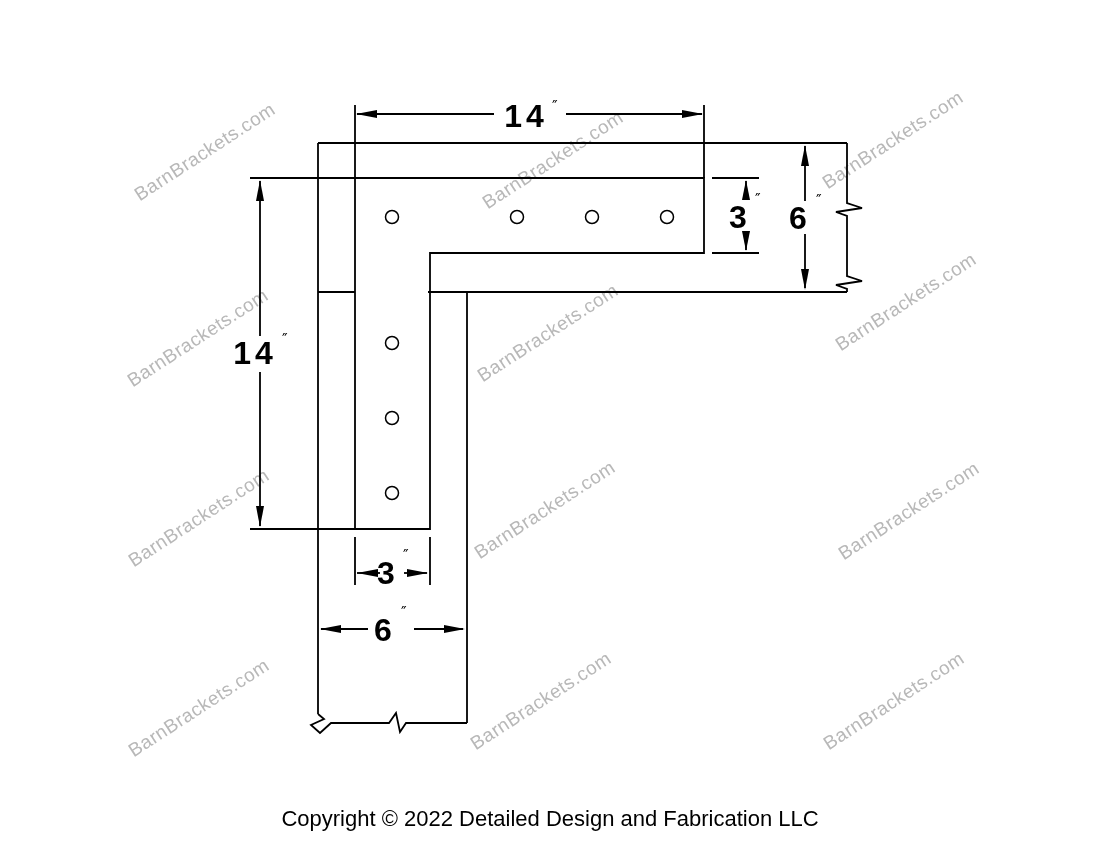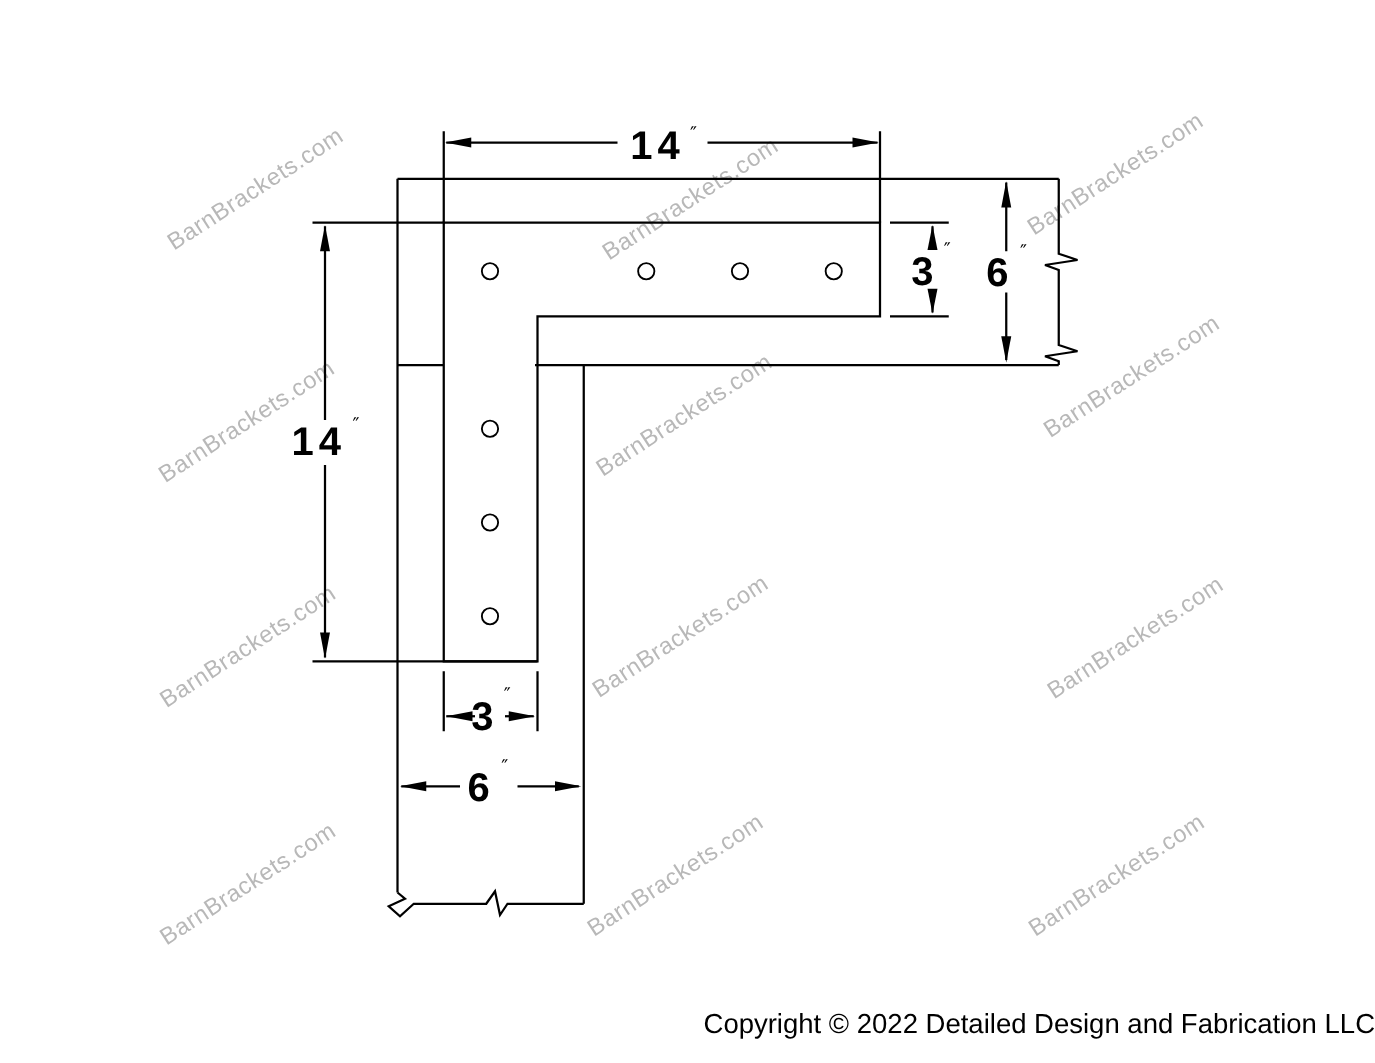--- a/index.html
+++ b/index.html
@@ -43,21 +43,21 @@
     font-size: 15px;
     fill: #000000;
     text-anchor: start;
     letter-spacing: 1px;
   }
   .copyright {
     position: absolute;
     top: 806px;
     left: 0;
     width: 100%;
-    text-align: right;
+    text-align: center;
     font-size: 22px;
     color: #000000;
   }
 </style>
 </head>
 <body>
 
 <div class="stage">
 
   <div class="watermark-layer">

